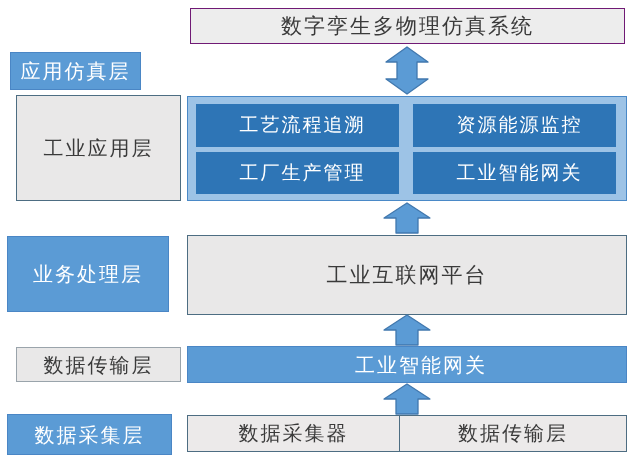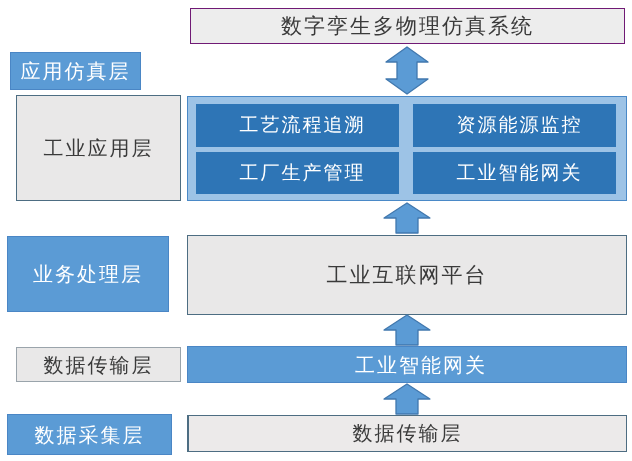--- a/index.html
+++ b/index.html
@@ -81,16 +81,17 @@
     <path d="M24 1 L47 16 L35 16 L35 31 L13 31 L13 16 L1 16 Z" fill="#5b9bd5" stroke="#4178ae" stroke-width="1.3" stroke-linejoin="round"></path>
   </svg>
 
   <div class="box gateway-box" style="left:187px; top:346px; width:440px; height:37px;padding-left:28px;">工业智能网关</div>
 
   <svg class="arrow" style="left:383px; top:383px;" width="48" height="32" viewBox="0 0 48 32">
     <path d="M24 1 L47 16 L35 16 L35 31 L13 31 L13 16 L1 16 Z" fill="#5b9bd5" stroke="#4178ae" stroke-width="1.3" stroke-linejoin="round"></path>
   </svg>
 
   <div class="device-row" style="left:187px; top:415px; width:440px; height:37px;">
+    <div class="device-cell left">数据采集器</div>
     <div class="device-cell right">数据传输层</div>
   </div>
 
 </div>
 
 </body></html>

